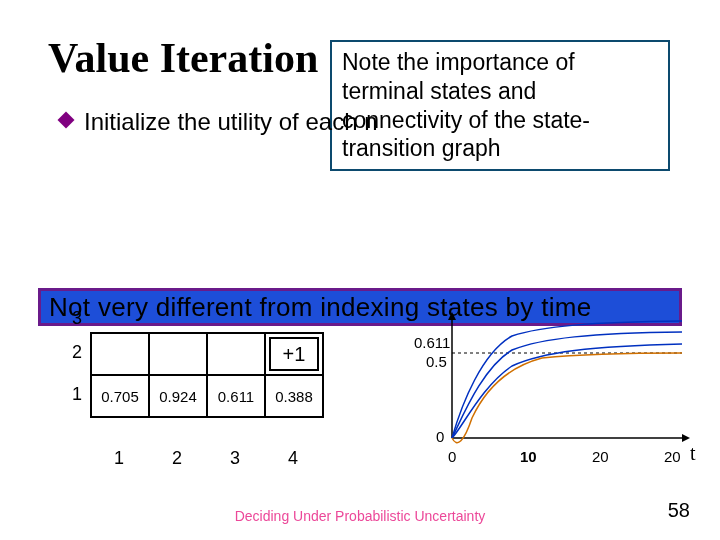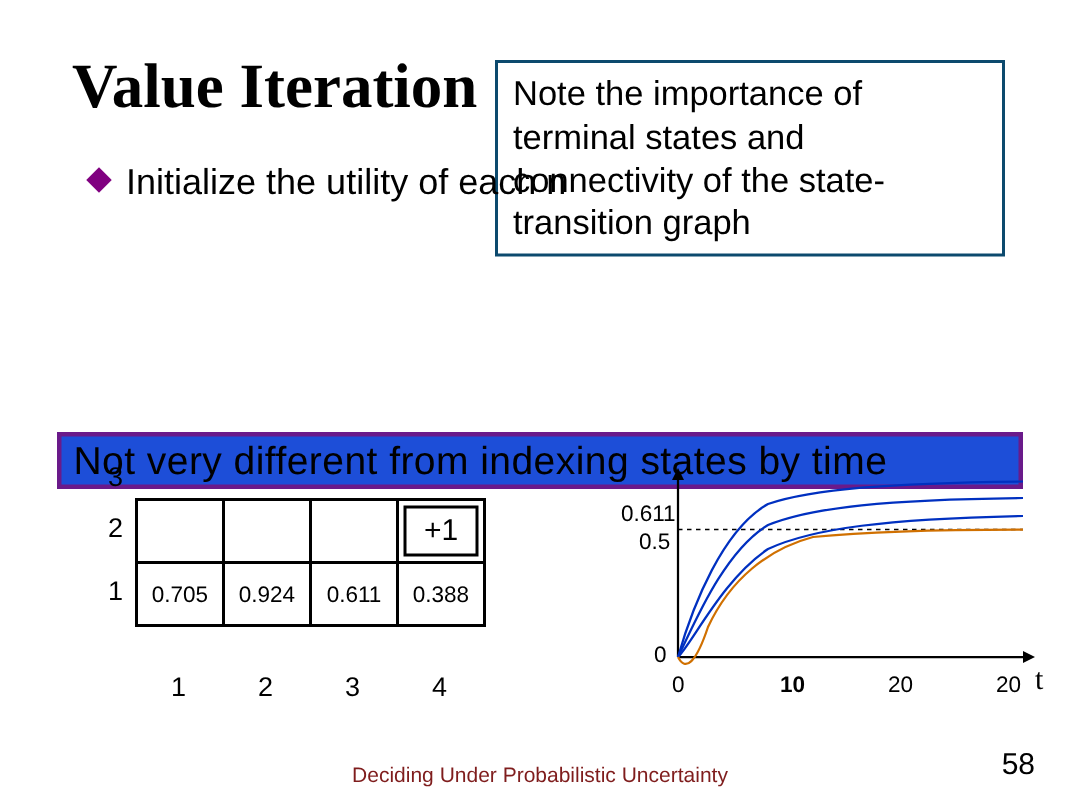--- a/index.html
+++ b/index.html
@@ -32,21 +32,21 @@
   .x-lab { position: absolute; font-family: Arial, sans-serif; font-size: 18px; top: 134px; }
   .x1 { left: 24px; }
   .x2 { left: 82px; }
   .x3 { left: 140px; }
   .x4 { left: 198px; }
   
   .chart-wrap { position: absolute; left: 432px; top: 308px; width: 260px; height: 160px; }
   .axis-lab { position: absolute; font-family: Arial, sans-serif; font-size: 15px; }
   .t-lab { position: absolute; font-family: "Times New Roman", serif; font-size: 20px; }
   
-  .footer { position: absolute; left: 0; right: 0; bottom: 16px; text-align: center; font-family: Arial, sans-serif; font-size: 14px; color: #7f1d1d; }
+  .footer { position: absolute; left: 0; right: 0; bottom: 16px; text-align: center; font-family: Arial, sans-serif; font-size: 14px; color: #ec4899; }
   .pagenum { position: absolute; right: 30px; bottom: 18px; font-family: Arial, sans-serif; font-size: 20px; }
 </style>
 </head>
 <body>
 
 <div class="slide">
   <div class="title">Value Iteration</div>
 
   <div class="callout">Note the importance of terminal states and connectivity of the state-transition graph</div>
 

